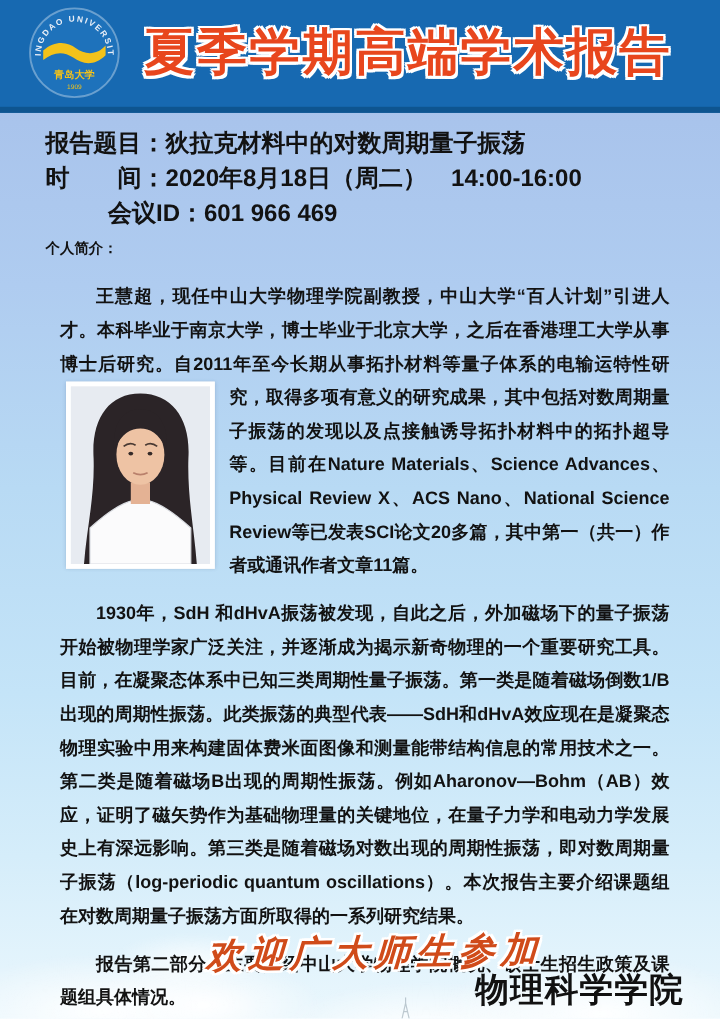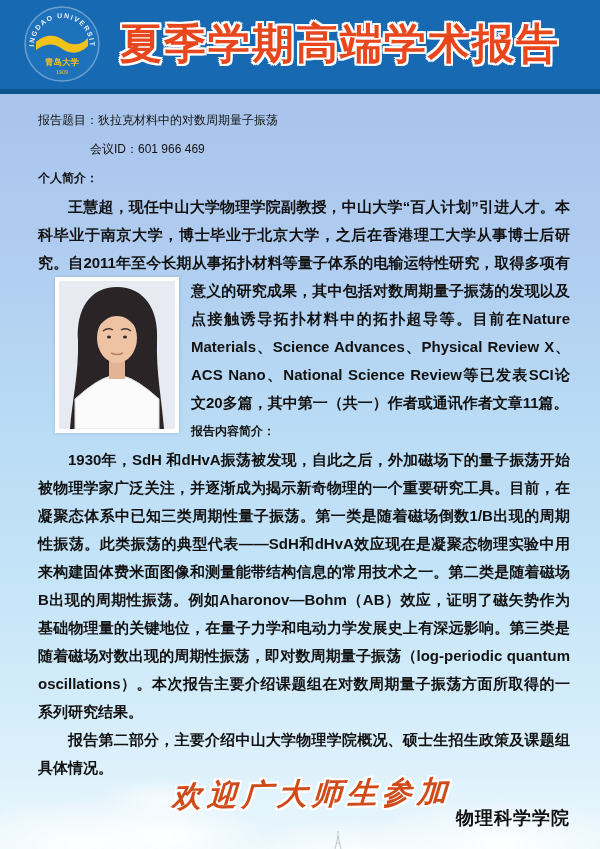--- a/index.html
+++ b/index.html
@@ -37,47 +37,47 @@
   .c2{left:70px;top:800px;width:200px;height:75px;}
   .c3{left:230px;top:818px;width:250px;height:80px;}
   .c4{right:-40px;top:795px;width:280px;height:100px;}
   .c5{left:95px;top:778px;width:130px;height:45px;opacity:.8;}
   .tower{position:absolute;left:330px;top:831px;width:16px;height:18px;opacity:.55;z-index:1;}
   
   .content{
     position:absolute;left:38px;right:30px;top:106px;bottom:0;
     color:#121212;z-index:2;
   }
-  .row{font-size:12px;font-weight:400;line-height:29px;white-space:nowrap;}
+  .row{font-size:20px;font-weight:700;line-height:29px;white-space:nowrap;}
   .lbl{white-space:pre;}
   .row-indent .val{display:inline-block;margin-left:52px;}
   .heading{font-size:12px;font-weight:700;line-height:29px;}
   .flow{font-size:15px;font-weight:700;line-height:28px;text-align:justify;}
-  .flow p{margin:0;text-indent:2em;}
+  .flow p{margin:12px;text-indent:2em;}
   .photo-float{
     float:left;width:153px;height:240px;
     shape-outside:inset(84px 0 0 0);
   }
   .photo{
     margin:84px 0 0 17px;width:116px;height:148px;
     border:4px solid #fff;background:#e9edf2;
     box-shadow:0 0 3px rgba(60,80,120,.25);
   }
   
   .welcome{
     position:absolute;left:172px;top:774px;z-index:3;
     font-size:30px;font-weight:900;font-style:italic;
     letter-spacing:5px;color:#d04b1a;transform:skew(-4deg) rotate(-1deg);
     text-shadow:-2px -2px 0 #fff,2px -2px 0 #fff,-2px 2px 0 #fff,2px 2px 0 #fff,
                  0 -2px 0 #fff,0 2px 0 #fff,-2px 0 0 #fff,2px 0 0 #fff;
     white-space:nowrap;
   }
   .department{
     position:absolute;right:30px;top:806px;z-index:3;
-    font-size:18px;font-weight:700;color:#111;letter-spacing:1px;white-space:nowrap;
+    font-size:28px;font-weight:700;color:#111;letter-spacing:1px;white-space:nowrap;
   }
 </style>
 </head>
 <body>
 
 <div class="poster">
 
   <div class="cloud c1"></div>
   <div class="cloud c5"></div>
   <div class="cloud c2"></div>
@@ -101,20 +101,23 @@
       <text x="39" y="69" text-anchor="middle" font-size="5.5" fill="#f3c21a">1909</text>
     </svg>
     <h1 class="title">夏季学期高端学术报告</h1>
   </header>
 
   <main class="content">
 
     <div class="row">
       <span class="lbl">报告题目：</span><span class="val">狄拉克材料中的对数周期量子振荡</span>
     </div>
+    <div class="row">
+      <span class="lbl">时　　间：</span><span class="val">2020年8月18日（周二）　14:00-16:00</span>
+    </div>
     <div class="row row-indent">
       <span class="val">会议ID：601 966 469</span>
     </div>
 
     <div class="heading">个人简介：</div>
 
     <div class="flow">
       <div class="photo-float">
         <div class="photo">
           <svg width="116" height="148" viewBox="0 0 116 148">
@@ -125,21 +128,20 @@
             <ellipse cx="58" cy="57" rx="20" ry="25" fill="#eec3a4"></ellipse>
             <path d="M44,50 q5,-4 10,-1 M62,49 q5,-3 10,1" stroke="#4a3a33" stroke-width="1.4" fill="none"></path>
             <ellipse cx="50" cy="56" rx="2" ry="1.6" fill="#352a28"></ellipse>
             <ellipse cx="66" cy="56" rx="2" ry="1.6" fill="#352a28"></ellipse>
             <path d="M52,72 q6,3 12,0" stroke="#b9806b" stroke-width="1.4" fill="none"></path>
             <path d="M58,19 C41,19 35,34 36,52 C43,39 50,35 58,35 C66,35 73,39 80,52 C81,34 75,19 58,19 Z" fill="#2b2427"></path>
           </svg>
         </div>
       </div>
       <p>王慧超，现任中山大学物理学院副教授，中山大学“百人计划”引进人才。本科毕业于南京大学，博士毕业于北京大学，之后在香港理工大学从事博士后研究。自2011年至今长期从事拓扑材料等量子体系的电输运特性研究，取得多项有意义的研究成果，其中包括对数周期量子振荡的发现以及点接触诱导拓扑材料中的拓扑超导等。目前在Nature Materials、Science Advances、Physical Review X、ACS Nano、National Science Review等已发表SCI论文20多篇，其中第一（共一）作者或通讯作者文章11篇。</p>
-      <div class="heading">报告内容简介：</div>
       <p>1930年，SdH 和dHvA振荡被发现，自此之后，外加磁场下的量子振荡开始被物理学家广泛关注，并逐渐成为揭示新奇物理的一个重要研究工具。目前，在凝聚态体系中已知三类周期性量子振荡。第一类是随着磁场倒数1/B出现的周期性振荡。此类振荡的典型代表——SdH和dHvA效应现在是凝聚态物理实验中用来构建固体费米面图像和测量能带结构信息的常用技术之一。第二类是随着磁场B出现的周期性振荡。例如Aharonov—Bohm（AB）效应，证明了磁矢势作为基础物理量的关键地位，在量子力学和电动力学发展史上有深远影响。第三类是随着磁场对数出现的周期性振荡，即对数周期量子振荡（log-periodic quantum oscillations）。本次报告主要介绍课题组在对数周期量子振荡方面所取得的一系列研究结果。</p>
       <p>报告第二部分，主要介绍中山大学物理学院概况、硕士生招生政策及课题组具体情况。</p>
     </div>
   </main>
 
   <div class="welcome">欢迎广大师生参加</div>
   <div class="department">物理科学学院</div>
 
 </div>
 

